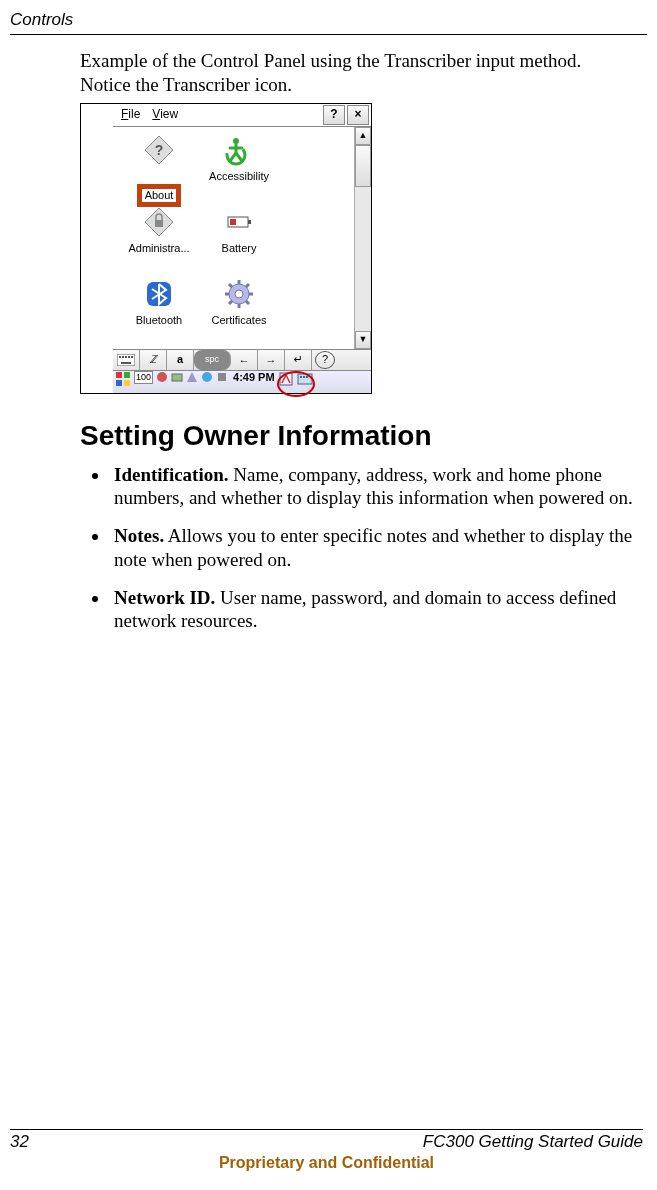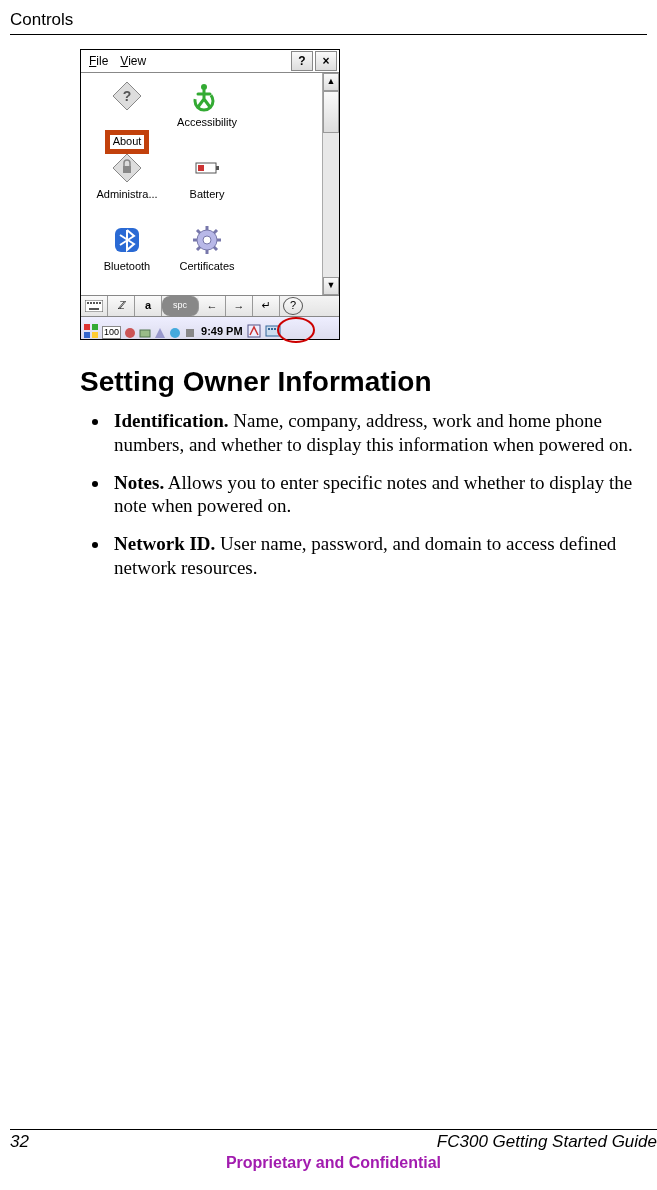--- a/index.html
+++ b/index.html
@@ -14,20 +14,21 @@
     box-sizing: border-box;
   }
   .page {
     position: relative;
     width: 100%;
     height: 100%;
     box-sizing: border-box;
     padding: 10px 10px 0 10px;
   }
   .running-head {
+    font-style: italic;
     font-family: Arial, Helvetica, sans-serif;
     font-size: 17px;
     padding: 0 0 4px 0;
   }
   .rule {
     border: 0;
     border-top: 1.5px solid #000;
     margin: 0 0 14px 0;
   }
   .content {
@@ -108,21 +109,21 @@
     border-right:1px solid #999;
     display:flex;align-items:center;justify-content:center;
     min-width:26px; height:100%;
     font-size:11px;
     background:linear-gradient(#fafafa,#e4e4e4);
   }
   .tb-cell.wide { min-width:36px;border-radius:8px; }
   .tb-cell:last-child{border-right:none;}
 
   .taskbar {
-    display:flex; align-items:flex-end; height:22px; 
+    display:flex; align-items:flex-start; height:22px; 
     background:linear-gradient(#eef,#dde);
     border-top:1px solid #888;
     padding:0 2px; gap:3px;
   }
   .taskbar .tray { display:flex; align-items:center; gap:3px; }
   .taskbar .time { font-size:11px; font-weight:bold; margin-left:2px;}
 
   .heading {
     font-family: Arial, Helvetica, sans-serif;
     font-weight: bold;
@@ -137,35 +138,35 @@
   }
   ul.bullets li {
     margin-bottom: 14px;
     padding-left: 4px;
   }
   .bold { font-weight: bold; }
 
   .footer {
     position:absolute;
     bottom: 18px;
-    left: 10px; right:0;
+    left: 10px; right:14px;
   }
   .footer-top {
     display:flex; justify-content:space-between;
     font-family: Arial, Helvetica, sans-serif;
     font-style: italic;
     font-size: 17px;
     border-top: 1.5px solid #000;
     padding-top: 2px;
   }
   .footer-bottom {
     text-align:center;
     font-family: Arial, Helvetica, sans-serif;
     font-weight:bold;
-    color:#a21caf;
+    color:#a16207;
     font-size:16px;
     margin-top:2px;
   }
 
   
   svg { display:block; }
 
   .circle-red {
     position:absolute;
     width:34px;height:22px;
@@ -174,22 +175,26 @@
   }
 </style>
 </head>
 <body>
 
 <div class="page">
   <div class="running-head">Controls</div>
   <hr class="rule">
 
   <div class="content">
-
-    <div class="screenshot" style="position:relative;">
+    <div class="intro">
+      <span>Example of the Control Panel using the Transcriber input method.</span><br>
+      <span>Notice the Transcriber icon.</span>
+    </div>
+
+    <div class="screenshot" style="position:relative;padding-left:32px;">
 
       <div class="win-menubar">
         <div class="menu-item"><span class="ul">F</span><span></span>ile</div>
         <div class="menu-item"><span class="ul">V</span>iew</div>
         <div class="spacer"></div>
         <div class="win-btn">?</div>
         <div class="win-btn">×</div>
       </div>
 
       <div class="win-body">
@@ -332,21 +337,21 @@
               <svg width="12" height="12">
                 <circle cx="6" cy="6" r="5" fill="#4ad"></circle>
               </svg>
             </span>
           <span>
               <svg width="12" height="12">
                 <rect x="2" y="2" width="8" height="8" fill="#888"></rect>
               </svg>
             </span>
         </div>
-        <span class="time">9:49 PM</span>
+        <span class="time">4:49 PM</span>
         <span style="position:relative;">
           <svg width="16" height="16" viewBox="0 0 16 16">
               <rect x="2" y="2" width="12" height="12" fill="#eef" stroke="#558"></rect>
               <path d="M4 12 L8 4 L12 12" stroke="#c33" stroke-width="1.5" fill="none"></path>
             </svg>
         </span>
         <span>
           <svg width="16" height="16" viewBox="0 0 16 16">
               <rect x="1" y="3" width="14" height="10" fill="#cde" stroke="#369"></rect>
               <rect x="3" y="5" width="2" height="2" fill="#369"></rect>

